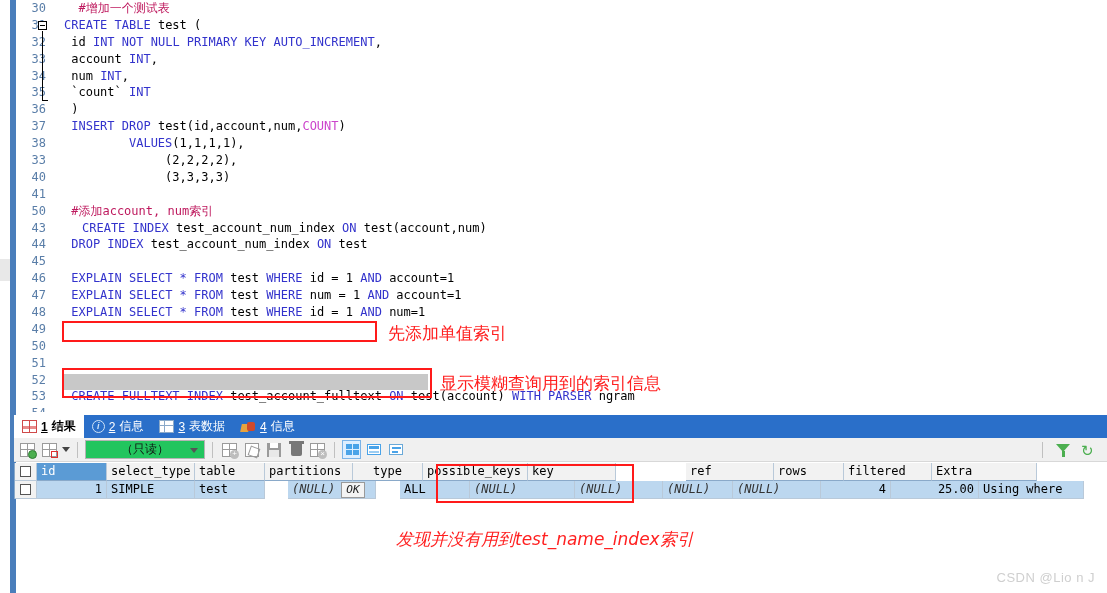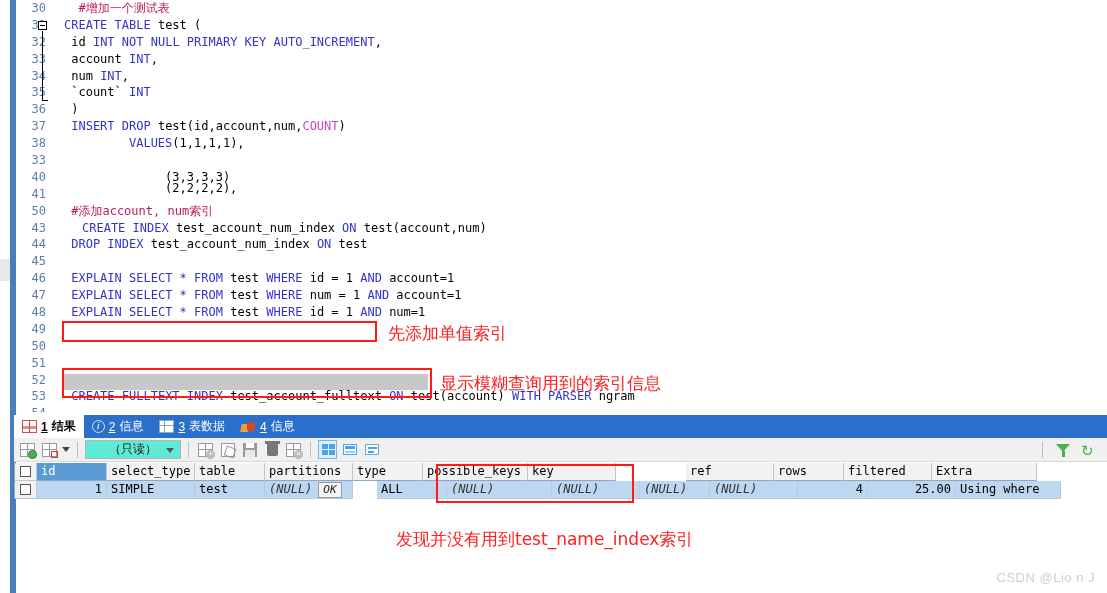--- a/index.html
+++ b/index.html
@@ -121,21 +121,21 @@
   .grid-ico:after{content:"";position:absolute;left:6px;top:0;width:1px;height:12px;background:#9a9a9a;}
   .badge-green { position:absolute; right:-1px; bottom:-1px; width:9px; height:9px;
                  border-radius:50%; background:#4caf50; border:1px solid #2e7d32;}
   .badge-red { position:absolute; right:0px; bottom:0px; width:7px; height:7px; border:1.5px solid #e03030;}
   .badge-x { position:absolute; right:-1px; bottom:-1px; width:9px; height:9px; border-radius:50%;
              background:#bdbdbd; color:#fff; font-size:8px; line-height:8px; text-align:center;}
   .caret-dn { width:0;height:0;border-left:4px solid transparent;border-right:4px solid transparent;
               border-top:5px solid #444; display:inline-block; }
 
   .readonly-select {
-    width: 96px; height: 19px; background: #5eead4; border: 1px solid #b4b4b4;
+    width: 120px; height: 19px; background: #22c55e; border: 1px solid #b4b4b4;
     font-size: 12px; color:#111; display:flex; align-items:center; justify-content:center;
     position: relative; font-family:"Liberation Sans", sans-serif;
   }
   .readonly-select .arrow {
     position:absolute; right:6px; top:7px;
     width:0;height:0;border-left:4px solid transparent;border-right:4px solid transparent;
     border-top:5px solid #555;
   }
   .save-ico { position:absolute; left:2px; top:2px; width:14px; height:14px; background:#9a9a9a; }
   .save-ico:before{content:"";position:absolute;left:3px;top:0;width:8px;height:5px;background:#fff;}
@@ -190,21 +190,21 @@
     display:inline-block; border:1px solid #9a9a9a; background:#f4f4f4; color:#222;
     padding: 0 4px; margin-left: 6px; font-size:11px; line-height:14px;
   }
 
   .watermark {
     position: absolute; right: 12px; bottom: 8px; color: #cfcfcf; font-size: 13px;
     font-family: "Liberation Sans", sans-serif; letter-spacing: 0.5px;
   }
   .bottom-note {
     position: absolute; left: 396px; top: 528px; color: #ff2020; font-size: 17px;
-    font-family: "DejaVu Sans", sans-serif; white-space: nowrap;
+    font-family: "DejaVu Sans", sans-serif; white-space: nowrap; font-style: italic;
   }
 </style>
 </head>
 <body>
 
 <div id="root">
 
   <div class="editor">
     <div class="edge-bar"></div>
     <div class="edge-nub"></div>
@@ -212,21 +212,21 @@
     <div class="code-area" id="code-area">
         <div class="line"><span class="ln">30</span><span class="code" style="left: 62.44px;"><span class="cmt">#增加一个测试表</span></span></div>
         <div class="line"><span class="ln">31</span><span class="code" style="left: 48px;"><span class="kw">CREATE TABLE </span><span class="id">test (</span></span></div>
         <div class="line"><span class="ln">32</span><span class="code" style="left: 55.22px;"><span class="id">id </span><span class="kw">INT NOT NULL PRIMARY KEY AUTO_INCREMENT</span><span class="id">,</span></span></div>
         <div class="line"><span class="ln">33</span><span class="code" style="left: 55.22px;"><span class="id">account </span><span class="kw">INT</span><span class="id">,</span></span></div>
         <div class="line"><span class="ln">34</span><span class="code" style="left: 55.22px;"><span class="id">num </span><span class="kw">INT</span><span class="id">,</span></span></div>
         <div class="line"><span class="ln">35</span><span class="code" style="left: 55.22px;"><span class="id">`count` </span><span class="kw">INT</span></span></div>
         <div class="line"><span class="ln">36</span><span class="code" style="left: 55.22px;"><span class="id">)</span></span></div>
         <div class="line"><span class="ln">37</span><span class="code" style="left: 55.22px;"><span class="kw">INSERT DROP </span><span class="id">test(id,account,num,</span><span class="fn">COUNT</span><span class="id">)</span></span></div>
         <div class="line"><span class="ln">38</span><span class="code" style="left: 112.98px;"><span class="kw">VALUES</span><span class="id">(1,1,1,1),</span></span></div>
-        <div class="line"><span class="ln">33</span><span class="code" style="left: 149.08px; margin-top: 28px;"><span class="id">(2,2,2,2),</span></span></div>
+        <div class="line"><span class="ln">33</span><span class="code" style="left: 149.08px;"><span class="id">(2,2,2,2),</span></span></div>
         <div class="line"><span class="ln">40</span><span class="code" style="left: 149.08px;"><span class="id">(3,3,3,3)</span></span></div>
         <div class="line"><span class="ln">41</span><span class="code" style="left: 48px;"></span></div>
         <div class="line"><span class="ln">50</span><span class="code" style="left: 55.22px;"><span class="cmt">#添加account, num索引</span></span></div>
         <div class="line"><span class="ln">43</span><span class="code" style="left: 66px;"><span class="kw">CREATE INDEX </span><span class="id">test_account_num_index </span><span class="kw">ON </span><span class="id">test(account,num)</span></span></div>
         <div class="line"><span class="ln">44</span><span class="code" style="left: 55.22px;"><span class="kw">DROP INDEX </span><span class="id">test_account_num_index </span><span class="kw">ON </span><span class="id">test</span></span></div>
         <div class="line"><span class="ln">45</span><span class="code" style="left: 48px;"></span></div>
         <div class="line"><span class="ln">46</span><span class="code" style="left: 55.22px;"><span class="kw">EXPLAIN SELECT </span><span class="kw">* </span><span class="kw">FROM </span><span class="id">test </span><span class="kw">WHERE </span><span class="id">id = 1 </span><span class="kw">AND </span><span class="id">account=1</span></span></div>
         <div class="line"><span class="ln">47</span><span class="code" style="left: 55.22px;"><span class="kw">EXPLAIN SELECT </span><span class="kw">* </span><span class="kw">FROM </span><span class="id">test </span><span class="kw">WHERE </span><span class="id">num = 1 </span><span class="kw">AND </span><span class="id">account=1</span></span></div>
         <div class="line"><span class="ln">48</span><span class="code" style="left: 55.22px;"><span class="kw">EXPLAIN SELECT </span><span class="kw">* </span><span class="kw">FROM </span><span class="id">test </span><span class="kw">WHERE </span><span class="id">id = 1 </span><span class="kw">AND </span><span class="id">num=1</span></span></div>
         <div class="line"><span class="ln">49</span><span class="code" style="left: 48px;"></span></div>
@@ -336,38 +336,38 @@
 
     <div class="grid">
       <div class="grid-row hdr" id="grid-header">
           <div class="chk">
             <i></i>
           </div>
           <div class="gc sel" style="width: 70px;">id</div>
           <div class="gc" style="width: 88px;">select_type</div>
           <div class="gc" style="width: 70px;">table</div>
           <div class="gc" style="width: 88px;">partitions</div>
-          <div class="gc" style="width: 70px;">type</div>
+          <div class="gc" style="width: 70px; text-align: center;">type</div>
           <div class="gc" style="width: 105px;">possible_keys</div>
           <div class="gc" style="width: 88px;">key</div>
           <div class="gc" style="width: 70px; margin-top: 32px;">key_len</div>
           <div class="gc" style="width: 88px;">ref</div>
           <div class="gc" style="width: 70px;">rows</div>
           <div class="gc" style="width: 88px;">filtered</div>
           <div class="gc" style="width: 105px;">Extra</div>
         </div>
       <div id="grid-body">
           <div class="grid-row rowd">
             <div class="chk">
               <i></i>
             </div>
             <div class="gc numcell" style="width: 70px;">1</div>
             <div class="gc" style="width: 88px;">SIMPLE</div>
             <div class="gc" style="width: 70px;">test</div>
-            <div class="gc nullv" style="width: 88px;">(NULL)<span class="ok-edit">OK</span></div>
+            <div class="gc nullv" style="width: 88px; margin-left: 23px;">(NULL)<span class="ok-edit">OK</span></div>
             <div class="gc" style="width: 70px; margin-left: 24px;">ALL</div>
             <div class="gc nullv" style="width: 105px;">(NULL)</div>
             <div class="gc nullv" style="width: 88px;">(NULL)</div>
             <div class="gc nullv" style="width: 70px;">(NULL)</div>
             <div class="gc nullv" style="width: 88px;">(NULL)</div>
             <div class="gc numcell" style="width: 70px;">4</div>
             <div class="gc numcell" style="width: 88px;">25.00</div>
             <div class="gc" style="width: 105px;">Using where</div>
           </div>
         </div>

